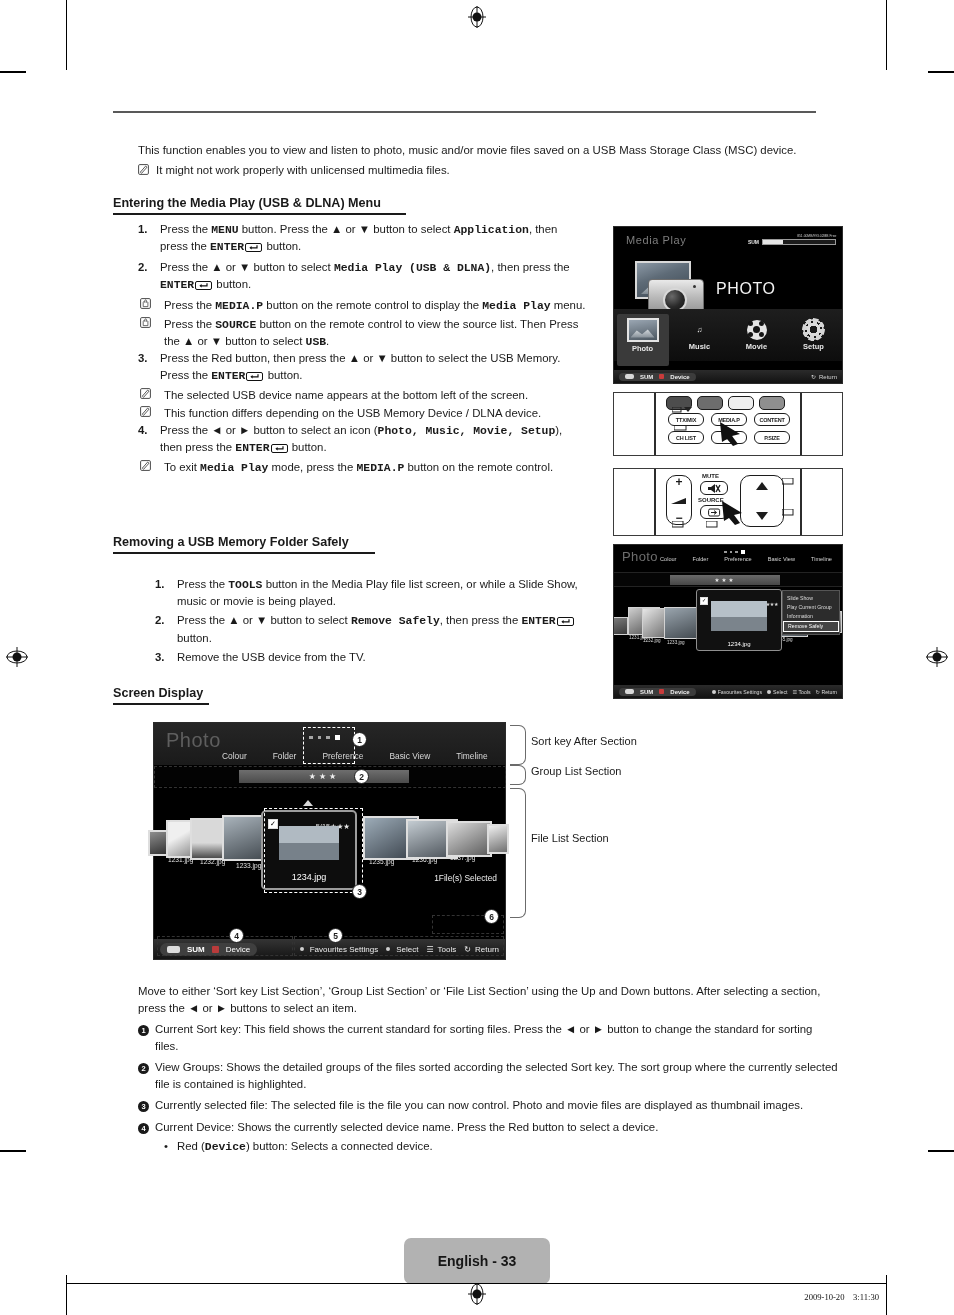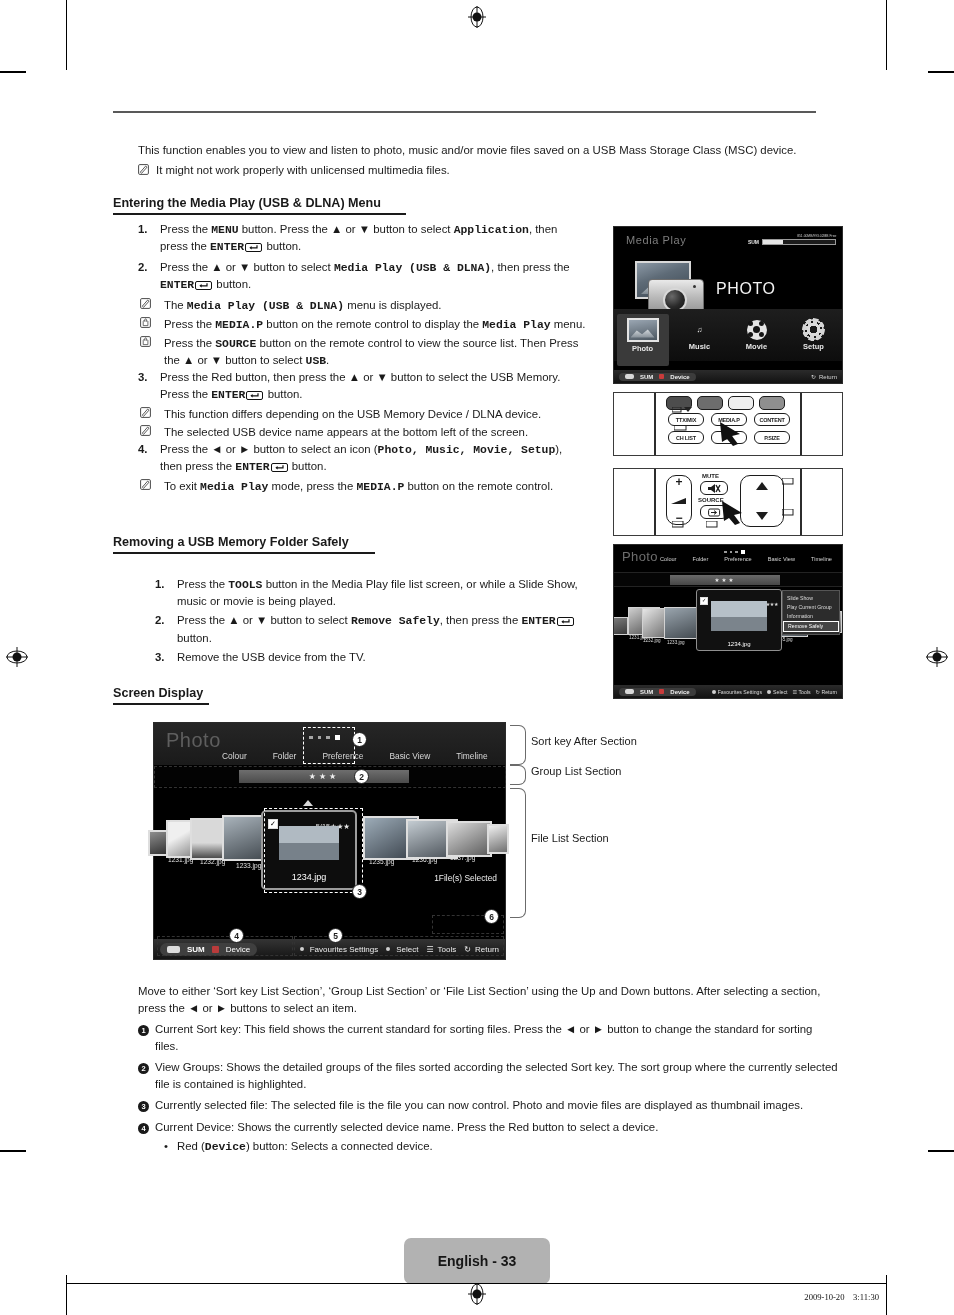--- a/index.html
+++ b/index.html
@@ -282,27 +282,20 @@
         <span class="num">2.</span>
         <span class="body">Press the ▲ or ▼ button to select <b>Media Play (USB &amp; DLNA)</b>, then press the <b>ENTER</b><span class="enter-ico"><svg width="17" height="9" viewBox="0 0 17 9">
               <rect x="0.5" y="0.5" width="16" height="8" rx="1.5" fill="none" stroke="#111"></rect>
               <path d="M12 2.2 v2.6 H5.6" fill="none" stroke="#111" stroke-width="1.2"></path>
               <path d="M6.6 3.1 L4.4 4.8 L6.6 6.4 Z" fill="#111"></path>
             </svg></span> button.</span>
       </div>
       <div class="sub">
         <span class="ico"><span><svg width="11" height="11" viewBox="0 0 11 11">
               <rect x="0.6" y="0.6" width="9.8" height="9.8" rx="1.2" fill="none" stroke="#4a4a4a" stroke-width="1"></rect>
-              <path d="M2.3 8.2 L7.6 2.1 L9 3.2 L3.6 9.3 Z" fill="none" stroke="#4a4a4a" stroke-width=".9"></path>
-            </svg></span></span>
-        <span class="body">The <b>Media Play (USB &amp; DLNA)</b> menu is displayed.</span>
-      </div>
-      <div class="sub">
-        <span class="ico"><span><svg width="11" height="11" viewBox="0 0 11 11">
-              <rect x="0.6" y="0.6" width="9.8" height="9.8" rx="1.2" fill="none" stroke="#4a4a4a" stroke-width="1"></rect>
               <path d="M3.2 8.6 V4.4 a.8.8 0 0 1 1.6 0 V2.6 a.8.8 0 0 1 1.6 0 v1.8 a.8.8 0 0 1 1.5 0 v4.2 z" fill="none" stroke="#4a4a4a" stroke-width=".8"></path>
             </svg></span></span>
         <span class="body">Press the <b>MEDIA.P</b> button on the remote control to display the <b>Media Play</b> menu.</span>
       </div>
       <div class="sub">
         <span class="ico"><span><svg width="11" height="11" viewBox="0 0 11 11">
               <rect x="0.6" y="0.6" width="9.8" height="9.8" rx="1.2" fill="none" stroke="#4a4a4a" stroke-width="1"></rect>
               <path d="M3.2 8.6 V4.4 a.8.8 0 0 1 1.6 0 V2.6 a.8.8 0 0 1 1.6 0 v1.8 a.8.8 0 0 1 1.5 0 v4.2 z" fill="none" stroke="#4a4a4a" stroke-width=".8"></path>
             </svg></span></span>
         <span class="body">Press the <b>SOURCE</b> button on the remote control to view the source list. Then Press the ▲ or ▼ button to select <b>USB</b>.</span>
@@ -313,28 +306,28 @@
               <rect x="0.5" y="0.5" width="16" height="8" rx="1.5" fill="none" stroke="#111"></rect>
               <path d="M12 2.2 v2.6 H5.6" fill="none" stroke="#111" stroke-width="1.2"></path>
               <path d="M6.6 3.1 L4.4 4.8 L6.6 6.4 Z" fill="#111"></path>
             </svg></span> button.</span>
       </div>
       <div class="sub">
         <span class="ico"><span><svg width="11" height="11" viewBox="0 0 11 11">
               <rect x="0.6" y="0.6" width="9.8" height="9.8" rx="1.2" fill="none" stroke="#4a4a4a" stroke-width="1"></rect>
               <path d="M2.3 8.2 L7.6 2.1 L9 3.2 L3.6 9.3 Z" fill="none" stroke="#4a4a4a" stroke-width=".9"></path>
             </svg></span></span>
-        <span class="body">This function differs depending on the USB Memory Device / DLNA device.</span>
+        <span class="body">The selected USB device name appears at the bottom left of the screen.</span>
       </div>
       <div class="sub">
         <span class="ico"><span><svg width="11" height="11" viewBox="0 0 11 11">
               <rect x="0.6" y="0.6" width="9.8" height="9.8" rx="1.2" fill="none" stroke="#4a4a4a" stroke-width="1"></rect>
               <path d="M2.3 8.2 L7.6 2.1 L9 3.2 L3.6 9.3 Z" fill="none" stroke="#4a4a4a" stroke-width=".9"></path>
             </svg></span></span>
-        <span class="body">The selected USB device name appears at the bottom left of the screen.</span>
+        <span class="body">This function differs depending on the USB Memory Device / DLNA device.</span>
       </div>
       <div class="li">
         <span class="num">4.</span>
         <span class="body">Press the ◄ or ► button to select an icon (<b>Photo, Music, Movie, Setup</b>), then press the <b>ENTER</b><span class="enter-ico"><svg width="17" height="9" viewBox="0 0 17 9">
               <rect x="0.5" y="0.5" width="16" height="8" rx="1.5" fill="none" stroke="#111"></rect>
               <path d="M12 2.2 v2.6 H5.6" fill="none" stroke="#111" stroke-width="1.2"></path>
               <path d="M6.6 3.1 L4.4 4.8 L6.6 6.4 Z" fill="#111"></path>
             </svg></span> button.</span>
       </div>
       <div class="sub">

